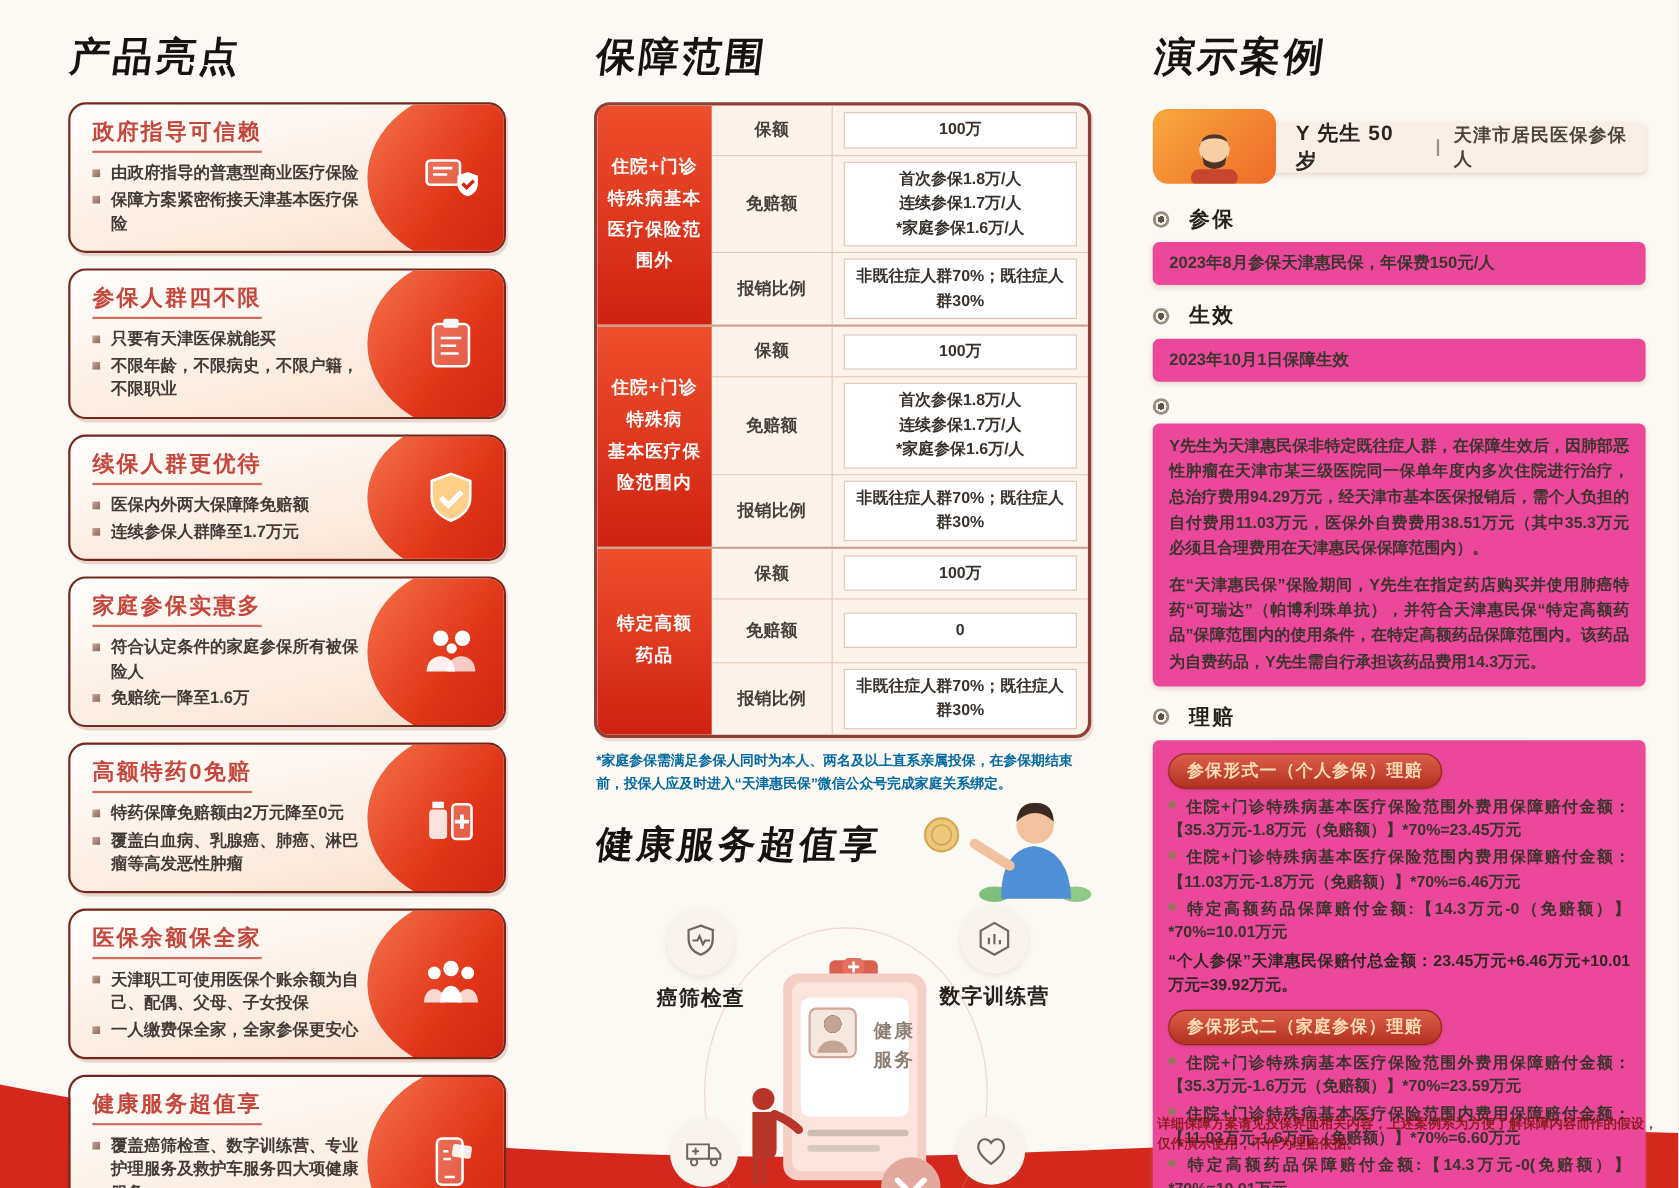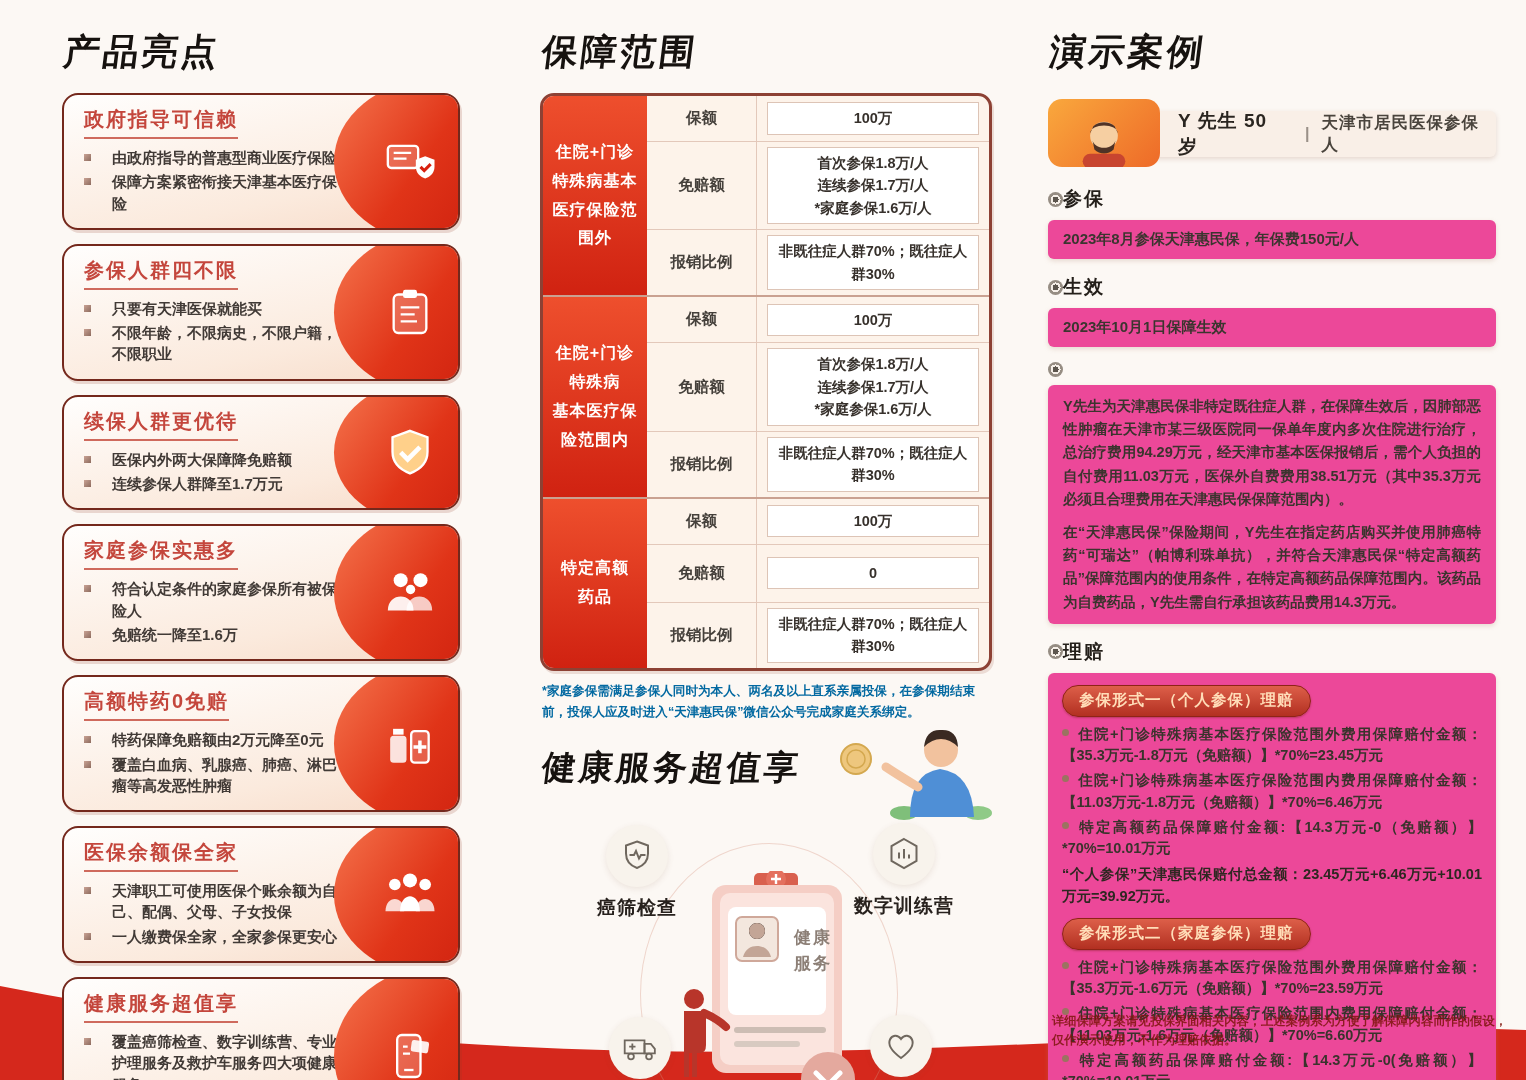--- a/index.html
+++ b/index.html
@@ -21,21 +21,21 @@
   
   .card { position:relative; overflow:hidden; border:2px solid #74281c; border-radius:16px;
           background:linear-gradient(168deg,#fffefd 0%,#fbeadd 70%,#f7dcca 100%);
           box-shadow:2px 3px 0 rgba(150,60,40,.18); padding:11px 118px 11px 20px; margin-bottom:14px; }
   .blob { position:absolute; top:-16px; bottom:-16px; right:-28px; width:152px;
           background:linear-gradient(125deg,#f4714a 5%,#e03418 55%,#cd1f0e 100%);
           border-radius:130px 22px 22px 130px / 105px 22px 22px 105px; }
   .blob svg { position:absolute; left:48px; top:50%; transform:translateY(-50%); width:56px; height:56px; }
   .card-title { display:inline-block; font-size:20px; font-weight:800; color:#c4463c; letter-spacing:2px;
                 border-bottom:2px solid #cf6a5d; padding-bottom:4px; margin-bottom:8px; }
-  .cbullet { display:flex; gap:21px; font-size:15px; font-weight:700; color:#413a36; line-height:1.42; margin-bottom:3px; }
+  .cbullet { display:flex; gap:10px; font-size:15px; font-weight:700; color:#413a36; line-height:1.42; margin-bottom:3px; }
   .sq { flex:none; width:7px; height:7px; margin-top:7px; background:linear-gradient(135deg,#c9a294,#8d6b5e); }
 
   
   .ctable { border:3px solid #8d4134; border-radius:14px; overflow:hidden; background:#fdf3ea;
             box-shadow:2px 3px 0 rgba(150,60,40,.15); }
   .tsec { display:flex; }
   .tsec + .tsec { border-top:2px solid #caa191; }
   .tcat { flex:none; width:104px; background:linear-gradient(180deg,#ee4f2d,#d02211); color:#fff;
           font-size:16px; font-weight:800; display:flex; align-items:center; justify-content:center;
           text-align:center; white-space:pre-line; line-height:1.8; letter-spacing:1px; }
@@ -67,21 +67,21 @@
   
   .person-row { position:relative; height:72px; margin-top:6px; }
   .case-bar { position:absolute; left:50px; right:0; top:12px; height:46px; background:#f9efe7; border-radius:6px;
               box-shadow:0 2px 5px rgba(180,140,120,.3); display:flex; align-items:center; padding-left:80px; gap:12px; }
   .case-name { font-size:19px; font-weight:800; color:#2a2520; letter-spacing:1px; }
   .case-div { color:#9a9088; font-weight:700; }
   .case-desc { font-size:16.5px; font-weight:700; color:#4a443d; letter-spacing:1px; }
   .avatar { position:absolute; left:0; top:0; width:112px; height:68px; border-radius:14px; z-index:2;
             background:linear-gradient(135deg,#f9a83d,#ee6a28); overflow:hidden;
             display:flex; align-items:flex-end; justify-content:center; }
-  .sec-label { display:flex; align-items:center; gap:0; margin:15px 0 8px; font-size:19px; font-weight:800; color:#241f1a; letter-spacing:2px; }
+  .sec-label { display:flex; align-items:center; gap:18px; margin:15px 0 8px; font-size:19px; font-weight:800; color:#241f1a; letter-spacing:2px; }
   .bullseye { width:15px; height:15px; border-radius:50%; flex:none;
               background:radial-gradient(circle,#5d564e 0 3px,#f6efe8 3px 5px,#968d83 5px 7.5px); }
   .info-box { background:#ec4899; border-radius:6px; padding:10px 15px; font-size:15px; font-weight:700;
               color:#3b352f; box-shadow:0 2px 5px rgba(180,140,120,.28); }
   .incident-box p { font-size:14.5px; font-weight:600; color:#3b342e; line-height:1.6; text-align:justify; }
   .incident-box p + p { margin-top:10px; }
   .claims-box { padding:12px 14px; }
   .badge { display:inline-block; background:linear-gradient(180deg,#dd5f49,#b23021); border:1px solid #8e2416;
            color:#ffddb8; font-weight:800; border-radius:16px; padding:4px 16px 5px; font-size:15.5px;
            letter-spacing:1px; margin-bottom:7px; box-shadow:0 1px 2px rgba(120,30,20,.4); }

